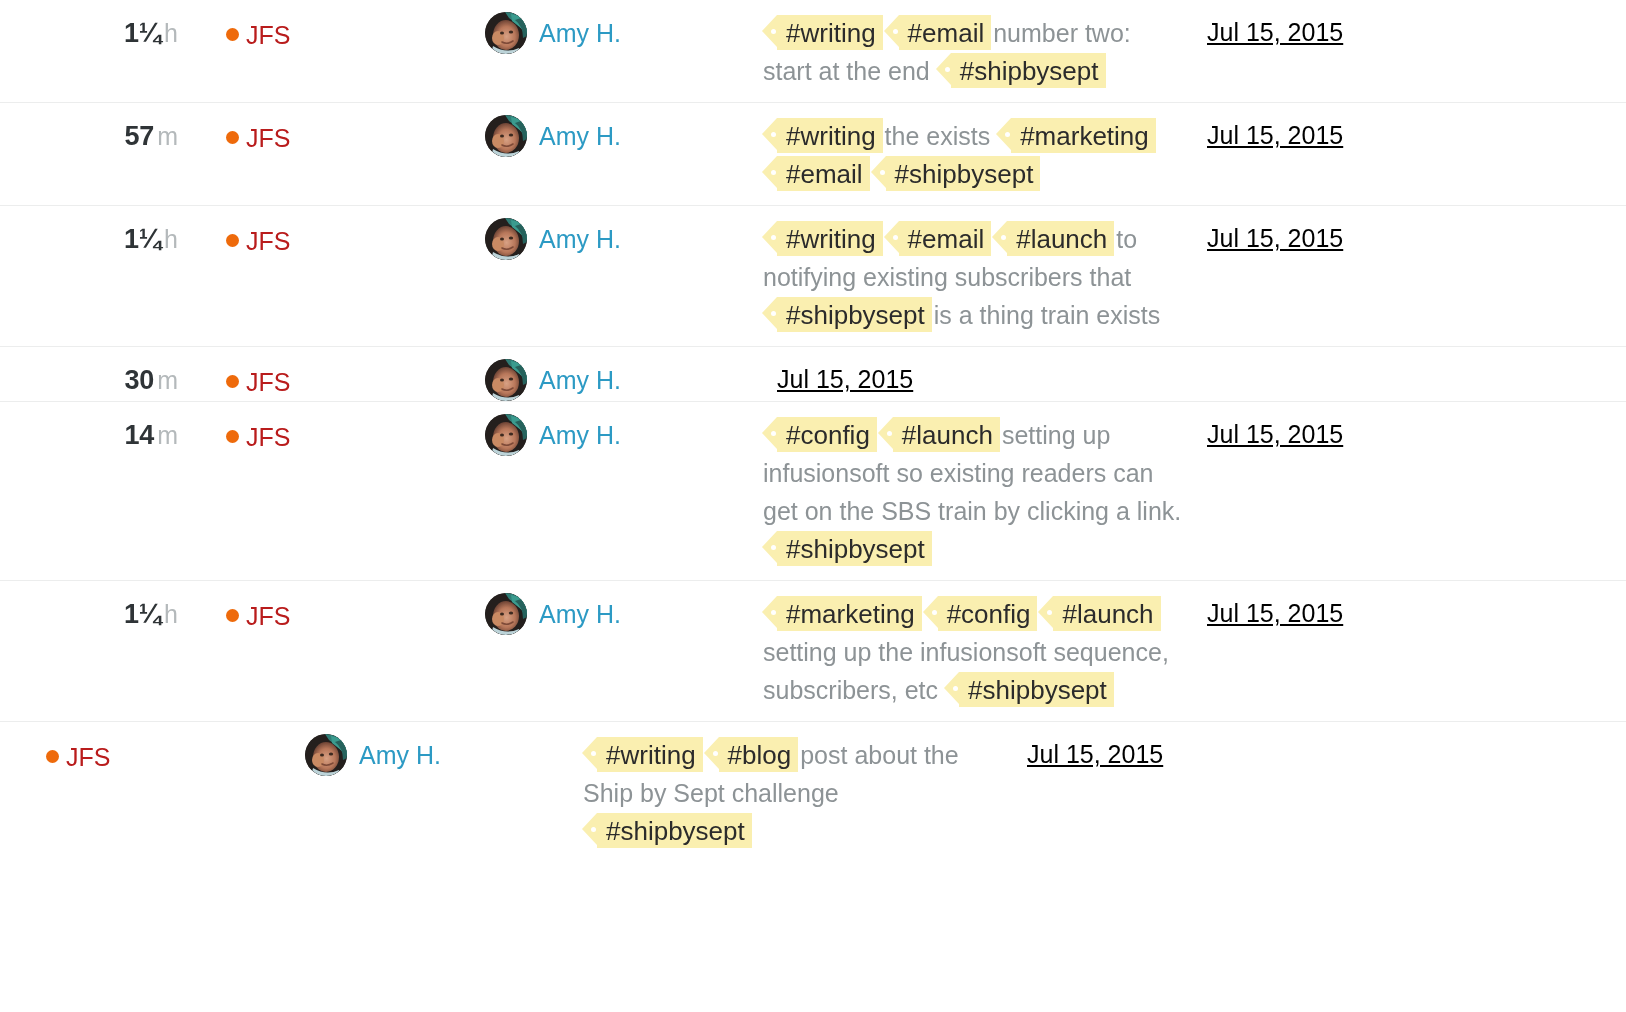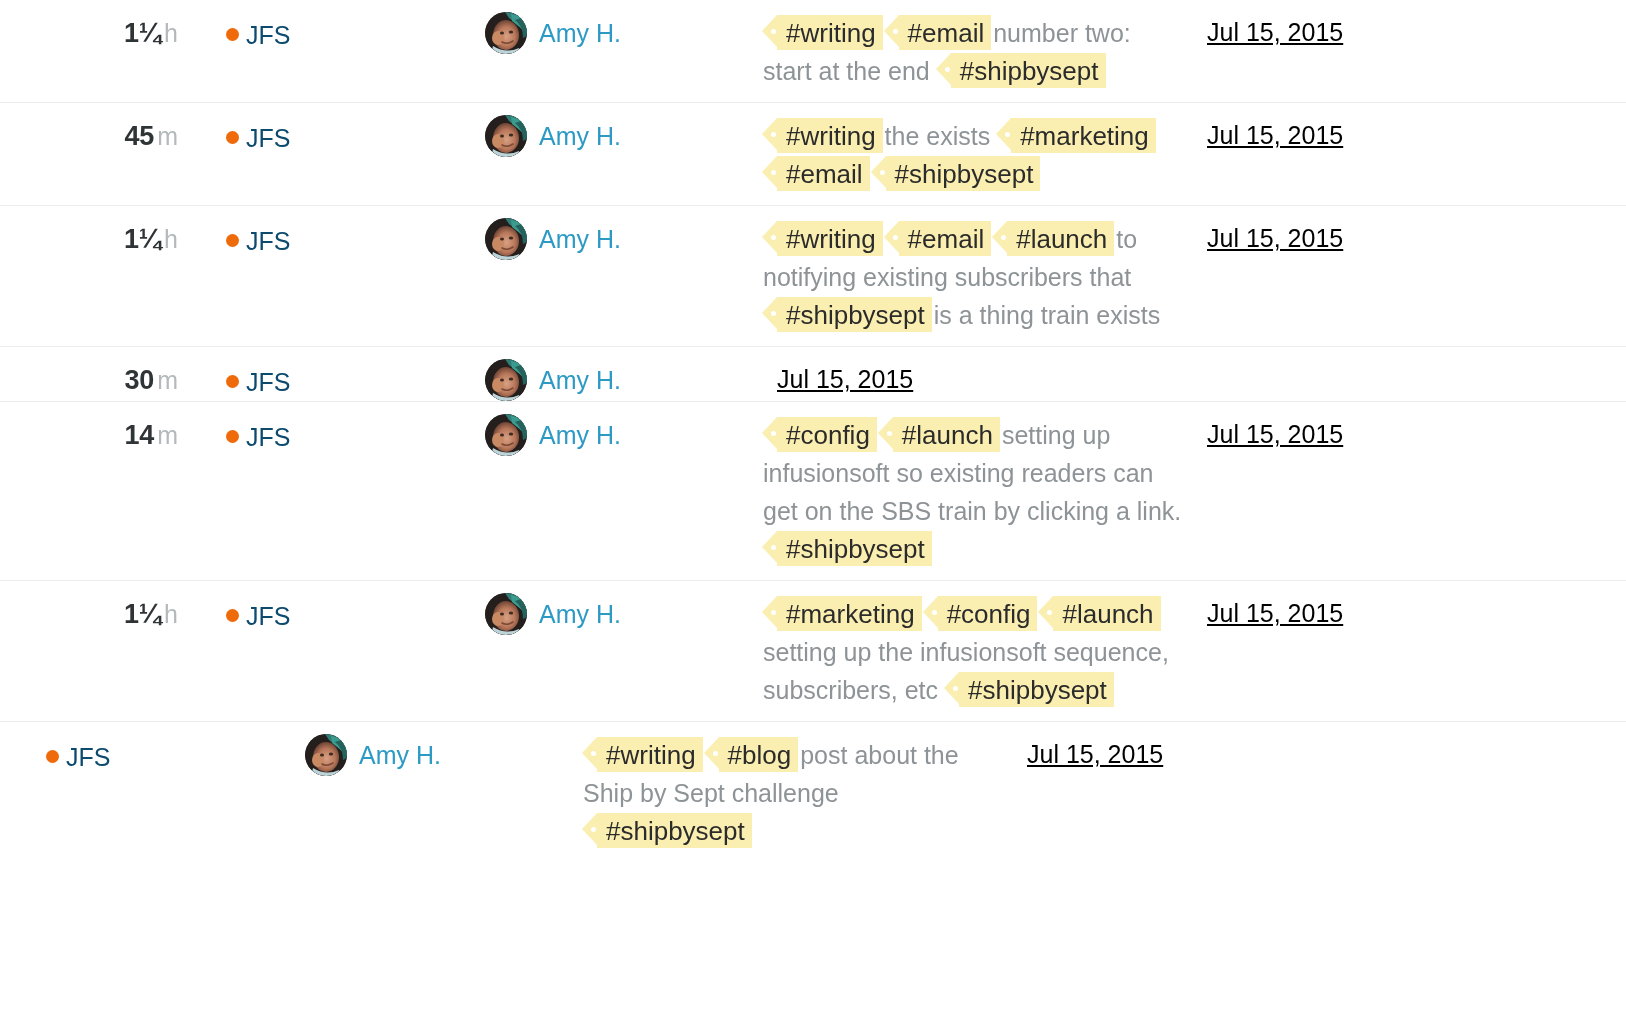--- a/index.html
+++ b/index.html
@@ -66,35 +66,35 @@
     height: 13px;
     border-radius: 50%;
     background: #ee6a0b;
     vertical-align: middle;
     margin-right: 7px;
     position: relative;
     top: -1px;
   }
   .project-name {
     font-size: 25px;
-    color: #0c4a6e;
+    color: #b91c1c;
     vertical-align: middle;
     margin-top: 42px;
   }
 
   
   .col-user {
     width: 275px;
     flex: 0 0 275px;
+    padding-top: 12px;
     padding-left: 5px;
     box-sizing: border-box;
     display: flex;
     align-items: flex-start;
     white-space: nowrap;
-    margin-top: 12px;
   }
   .avatar {
     width: 42px;
     height: 42px;
     border-radius: 50%;
     overflow: hidden;
     flex: 0 0 42px;
     margin-right: 12px;
     background: #3b3a38;
     position: relative;
@@ -215,21 +215,21 @@
     <div class="col-desc">
       <span class="desc-text"><span class="tag">#writing</span><span class="tag">#email</span><span class="plain">number two: start at the end</span> <span class="tag">#shipbysept</span></span>
     </div>
     <div class="col-date">
       <span class="date-text">Jul 15, 2015</span>
     </div>
   </div>
 
   <div class="entry-row">
     <div class="col-duration">
-      <span class="duration-value">45</span><span class="duration-unit">m</span>
+      <span class="duration-value">57</span><span class="duration-unit">m</span>
     </div>
     <div class="col-project">
       <span class="project-dot"></span><span class="project-name">JFS</span>
     </div>
     <div class="col-user">
       <span class="avatar">
         <svg viewBox="0 0 42 42" xmlns="http://www.w3.org/2000/svg">
           <defs>
             <clipPath id="avclip">
                 <circle cx="21" cy="21" r="21"></circle>

